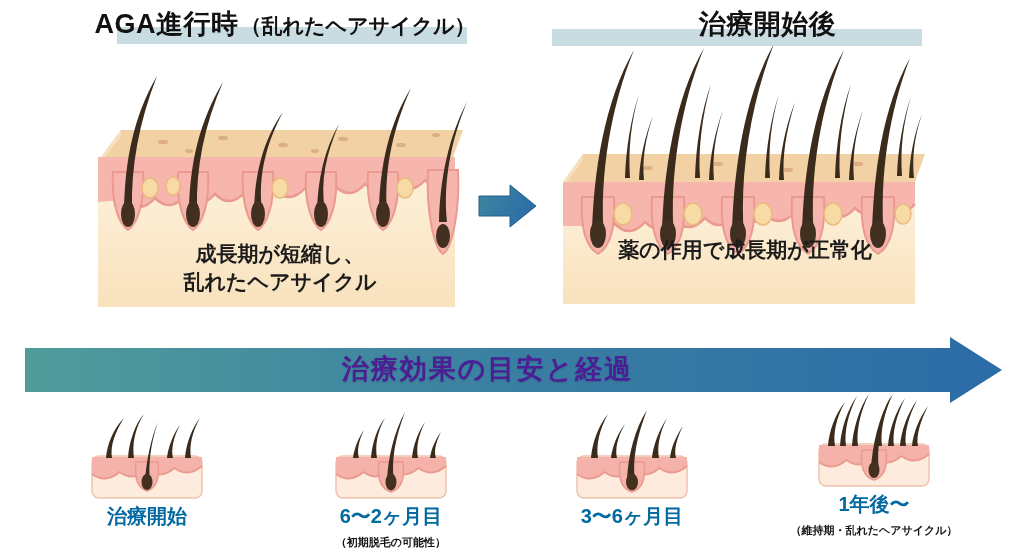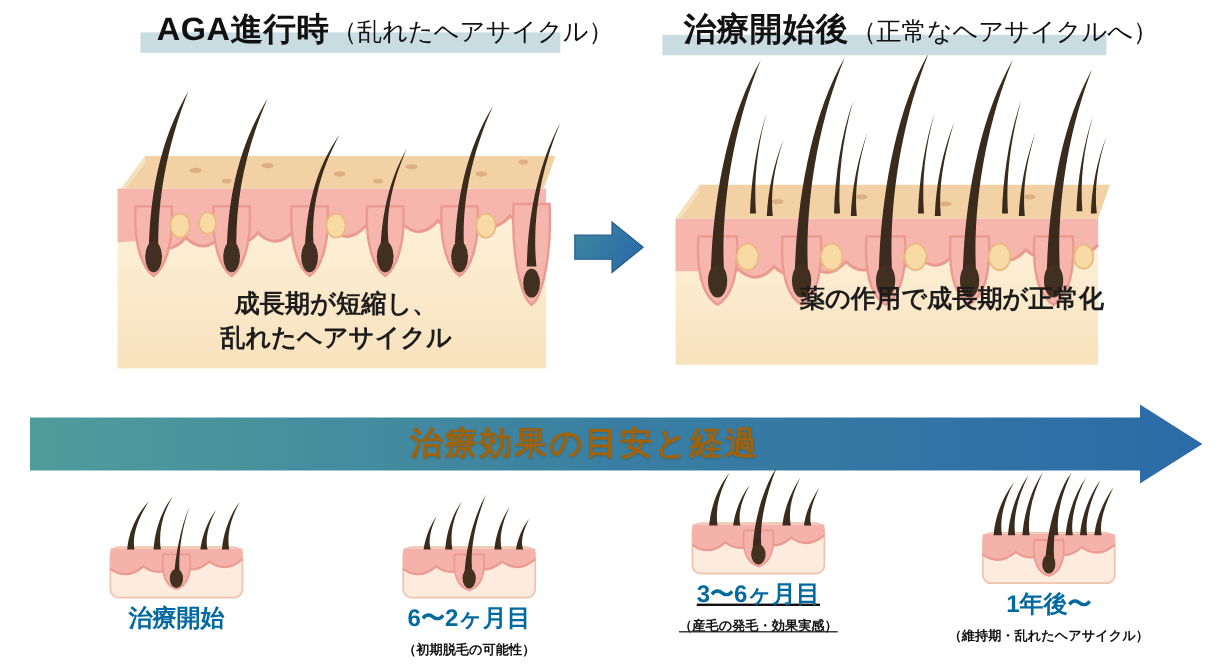--- a/index.html
+++ b/index.html
@@ -8,54 +8,53 @@
   #canvas {
     position:relative; width:1024px; height:559px; background:#ffffff;
     overflow:hidden; color:#111;
   }
   .abs { position:absolute; }
 
   
   .panel-title { display:flex; justify-content:center; align-items:baseline;
     gap:2px; white-space:nowrap; z-index:3; }
   .panel-title .t-main { font-size:27px; font-weight:800; letter-spacing:0.5px; }
-  .panel-title .t-sub  { font-size:21px; font-weight:400; }
+  .panel-title .t-sub  { font-size:21px; font-weight:700; }
   .title-hl { background:#c9dce2; height:17px; z-index:1; }
 
   
   .panel-caption { text-align:center; z-index:4; }
   .panel-caption .cap-line { font-size:21px; font-weight:700; line-height:28px; color:#1c1c1c; }
 
   
-  .banner-label { text-align:center; font-size:27px; font-weight:800; color:#a16207;
+  .banner-label { text-align:center; font-size:27px; font-weight:800; color:#4c1d95;
     letter-spacing:2px; z-index:5; text-shadow:0 1px 2px rgba(0,0,0,0.15); }
 
   
   .stage { text-align:center; width:240px; }
   .stage svg { display:block; margin:0 auto; }
   .stage-label { font-size:20px; font-weight:800; line-height:28px; color:#0369a1;
     white-space:nowrap; }
   .stage-sub { font-size:11px; font-weight:700; line-height:22px; color:#111;
     white-space:nowrap; margin-top:1px; }
 </style>
 </head>
 <body>
 
 <div id="canvas">
 
   <div class="abs title-hl" style="left:117px;top:27px;width:350px;"></div>
-  <div class="abs panel-title" style="left:100px;top:6px;width:370px;margin-left:36px;">
+  <div class="abs panel-title" style="left:100px;top:6px;width:370px;">
     <span class="t-main">AGA進行時</span>
     <span class="t-sub">（乱れたヘアサイクル）</span>
   </div>
 
   <div class="abs title-hl" style="left:552px;top:29px;width:370px;"></div>
   <div class="abs panel-title" style="left:545px;top:6px;width:385px;margin-left:30px;">
     <span class="t-main">治療開始後</span>
-    <span class="t-sub">（正常なヘアサイクルへ）</span>
   </div>
 
   <svg class="abs" style="left:93px;top:62px;" width="378" height="250" viewBox="0 0 378 250">
     <defs>
       <linearGradient id="creamL" x1="0" y1="0" x2="0" y2="1">
         <stop offset="0" stop-color="#fdf2dd"></stop>
           <stop offset="1" stop-color="#f9e2bd"></stop>
       </linearGradient>
     </defs>
 
@@ -164,21 +163,21 @@
     <path d="M179,196 C180,128 192,52 221,2 C198,60 186,132 191,196 Z" fill="#3a2b1c"></path>
     <path d="M249,196 C250,130 262,58 291,8 C268,64 256,134 261,196 Z" fill="#3a2b1c"></path>
     <path d="M319,196 C320,132 330,64 357,16 C336,70 326,136 331,196 Z" fill="#3a2b1c"></path>
 
     <ellipse cx="45" cy="192" rx="8" ry="14" fill="#41301f"></ellipse>
     <ellipse cx="115" cy="192" rx="8" ry="14" fill="#41301f"></ellipse>
     <ellipse cx="185" cy="192" rx="8" ry="14" fill="#41301f"></ellipse>
     <ellipse cx="255" cy="192" rx="8" ry="14" fill="#41301f"></ellipse>
     <ellipse cx="325" cy="192" rx="8" ry="14" fill="#41301f"></ellipse>
   </svg>
-  <div class="abs panel-caption" style="left:570px;top:236px;width:350px;text-align:right;">
+  <div class="abs panel-caption" style="left:570px;top:236px;width:350px;">
     <div class="cap-line">薬の作用で成長期が正常化</div>
   </div>
 
   <svg class="abs" style="left:0;top:330px;" width="1024" height="80" viewBox="0 0 1024 80">
     <defs>
       <linearGradient id="bannerG" x1="0" y1="0" x2="1" y2="0">
         <stop offset="0" stop-color="#509c9b"></stop>
         <stop offset="0.5" stop-color="#3a7fa2"></stop>
         <stop offset="1" stop-color="#2b6ba7"></stop>
       </linearGradient>
@@ -214,35 +213,34 @@
       <path d="M55,48 C56,34 61,18 69,8 C61,22 59,36 61,48 Z" fill="#3a2b1c"></path>
       <path d="M71,70 C72,48 78,22 89,2 C79,28 75,52 78,70 Z" fill="#3a2b1c"></path>
       <path d="M96,48 C97,36 102,22 109,12 C102,26 100,38 102,48 Z" fill="#3a2b1c"></path>
       <path d="M114,48 C115,40 119,30 125,22 C119,34 118,42 120,48 Z" fill="#3a2b1c"></path>
       <ellipse cx="75" cy="72" rx="5.5" ry="8.5" fill="#43301f"></ellipse>
     </svg>
     <div class="stage-label">6〜2ヶ月目</div>
     <div class="stage-sub">（初期脱毛の可能性）</div>
   </div>
 
-  <div class="abs stage" style="left:512px;top:390px;text-decoration:underline;">
+  <div class="abs stage" style="left:512px;top:410px;">
     <svg width="150" height="92" viewBox="0 0 150 92">
       <rect x="20" y="46" width="110" height="42" rx="7" fill="#fdebdd" stroke="#f0c4ad" stroke-width="1.5"></rect>
       <path d="M130,56 q-14,12 -27.5,2 q-14,12 -27.5,2 q-14,12 -27.5,2 q-14,12 -27.5,2 L20,56 L20,47 L130,47 Z" fill="#f4b2aa"></path>
       <path d="M130,56 q-14,12 -27.5,2 q-14,12 -27.5,2 q-14,12 -27.5,2 q-14,12 -27.5,2" fill="none" stroke="#eb9a8f" stroke-width="1.8"></path>
       <path d="M63,52 C61,68 65,79 75,82 C85,79 89,68 87,52 Z" fill="#f4b2aa" stroke="#eb9a8f" stroke-width="1.5"></path>
       <path d="M34,48 C35,34 41,16 51,4 C42,20 39,36 41,48 Z" fill="#3a2b1c"></path>
       <path d="M54,48 C55,38 60,24 68,14 C60,28 58,40 60,48 Z" fill="#3a2b1c"></path>
       <path d="M70,70 C71,46 78,18 90,0 C80,26 75,50 78,70 Z" fill="#3a2b1c"></path>
       <path d="M95,48 C96,36 102,20 110,8 C102,24 100,38 102,48 Z" fill="#3a2b1c"></path>
       <path d="M113,48 C114,38 119,26 126,16 C119,30 117,40 119,48 Z" fill="#3a2b1c"></path>
       <ellipse cx="75" cy="72" rx="6" ry="8.5" fill="#43301f"></ellipse>
     </svg>
     <div class="stage-label">3〜6ヶ月目</div>
-    <div class="stage-sub">（産毛の発毛・効果実感）</div>
   </div>
 
   <div class="abs stage" style="left:754px;top:392px;">
     <svg width="150" height="98" viewBox="0 0 150 98">
       <rect x="20" y="52" width="110" height="42" rx="7" fill="#fdebdd" stroke="#f0c4ad" stroke-width="1.5"></rect>
       <path d="M130,62 q-14,12 -27.5,2 q-14,12 -27.5,2 q-14,12 -27.5,2 q-14,12 -27.5,2 L20,62 L20,53 L130,53 Z" fill="#f4b2aa"></path>
       <path d="M130,62 q-14,12 -27.5,2 q-14,12 -27.5,2 q-14,12 -27.5,2 q-14,12 -27.5,2" fill="none" stroke="#eb9a8f" stroke-width="1.8"></path>
       <path d="M63,58 C61,74 65,85 75,88 C85,85 89,74 87,58 Z" fill="#f4b2aa" stroke="#eb9a8f" stroke-width="1.5"></path>
       <path d="M29,54 C30,40 36,22 46,10 C37,26 34,42 36,54 Z" fill="#3a2b1c"></path>
       <path d="M41,54 C42,38 48,18 58,4 C49,22 45,40 47,54 Z" fill="#3a2b1c"></path>

